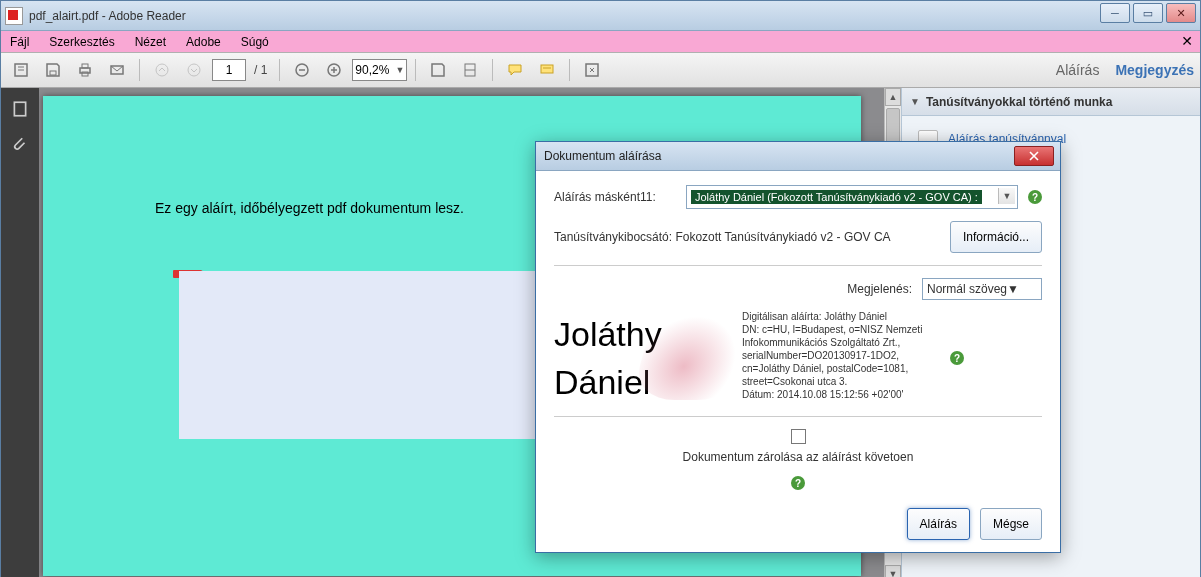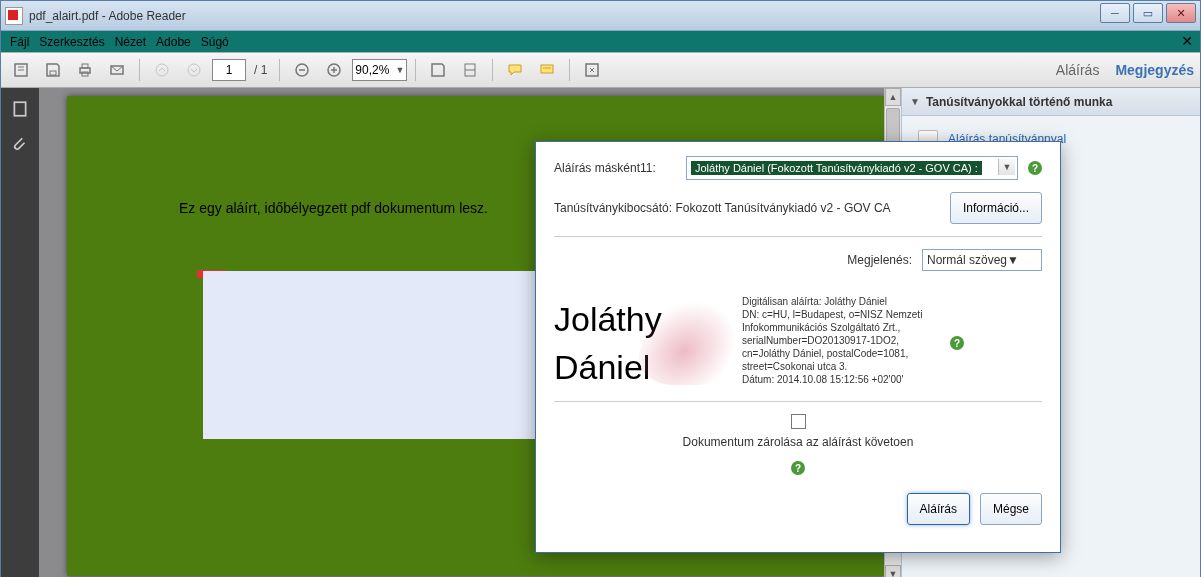--- a/index.html
+++ b/index.html
@@ -4,39 +4,39 @@
 <style>
 html,body{margin:0;padding:0;width:1201px;height:577px;font-family:"Segoe UI",Tahoma,sans-serif;font-size:12px;overflow:hidden;background:#d7e4f2;}
 .window{position:relative;width:1201px;height:577px;border:1px solid #5a7ea3;box-sizing:border-box;background:#f2f2f2;}
 .titlebar{height:29px;background:linear-gradient(#d7e4f2,#b8cde2);display:flex;align-items:center;padding:0 4px;border-bottom:1px solid #8aa6c1;}
 .titlebar .appicon{width:16px;height:16px;margin-right:6px;display:inline-block;background:#fff;border:1px solid #999;position:relative;}
 .titlebar .appicon:before{content:"";position:absolute;left:2px;top:2px;width:10px;height:10px;background:#d22;}
 .titlebar .title{font-size:12px;color:#333;}
 .winbtns{position:absolute;right:4px;top:2px;display:flex;gap:3px;}
 .winbtn{width:28px;height:18px;border:1px solid #5a7ea3;border-radius:2px;background:linear-gradient(#e8f0fa,#cddceb);display:flex;align-items:center;justify-content:center;font-size:11px;color:#3a5577;cursor:pointer;}
 .winbtn.close{background:linear-gradient(#f7bdbd,#e38a8a);color:#5a1a1a;}
-.menubar{height:21px;background:#0f766e;display:flex;align-items:center;padding:0 4px;border-bottom:1px solid #b0b0b0;position:relative;}
+.menubar{height:21px;background:#f9a8d4;display:flex;align-items:center;padding:0 4px;gap:10px;border-bottom:1px solid #b0b0b0;position:relative;}
 .menubar .mitem{padding:2px 5px;cursor:pointer;}
 .menubar .mclose{position:absolute;right:6px;top:3px;width:14px;height:14px;display:flex;align-items:center;justify-content:center;font-size:14px;cursor:pointer;}
 .toolbar{height:34px;background:linear-gradient(#f5f5f5,#e1e1e1);border-bottom:1px solid #aaa;display:flex;align-items:center;padding:0 6px;gap:4px;}
 .tbtn{width:26px;height:26px;border:1px solid transparent;border-radius:3px;display:flex;align-items:center;justify-content:center;cursor:pointer;color:#555;}
 .tbtn svg{width:16px;height:16px;}
 .sep{width:1px;height:22px;background:#bbb;margin:0 4px;}
 .pageinput{width:28px;height:18px;border:1px solid #888;text-align:center;font-size:12px;}
 .pgof{font-size:12px;color:#444;margin:0 4px;}
 .zoomsel{height:20px;border:1px solid #888;font-size:12px;padding:0 2px;background:#fff;display:flex;align-items:center;}
 .zoomsel .arrow{margin-left:6px;font-size:9px;color:#555;}
 .toolbar .spacer{flex:1;}
 .siglink{font-size:14px;color:#666;margin-right:12px;cursor:pointer;}
 .commlink{font-size:14px;color:#3b72b5;font-weight:bold;cursor:pointer;}
 .bodyarea{display:flex;height:491px;}
 .leftstrip{width:38px;background:#3d3d3d;display:flex;flex-direction:column;align-items:center;padding-top:10px;gap:14px;}
 .leftstrip .lbtn{width:22px;height:22px;display:flex;align-items:center;justify-content:center;cursor:pointer;color:#ccc;}
 .docarea{flex:1;background:#8b8b8e;position:relative;overflow:hidden;}
-.page{position:absolute;left:28px;top:8px;width:818px;height:480px;background:#4d7c0f;box-shadow:0 0 6px rgba(0,0,0,.5);padding:0;}
+.page{position:absolute;left:4px;top:8px;width:818px;height:480px;background:#5eead4;box-shadow:0 0 6px rgba(0,0,0,.5);padding:0;}
 .page .ptext{position:absolute;left:112px;top:104px;font-size:14px;color:#000;}
 .sigbox{position:absolute;left:136px;top:175px;width:358px;height:168px;background:#e3e9f8;}
 .sigtag{position:absolute;left:130px;top:174px;width:30px;height:8px;background:#d33;border-radius:1px 3px 3px 1px;}
 .docscroll{position:absolute;right:0;top:0;width:16px;height:100%;background:#e8e8e8;border-left:1px solid #bbb;}
 .docscroll .sbtn{height:16px;background:#ddd;border:1px solid #aaa;display:flex;align-items:center;justify-content:center;font-size:9px;color:#555;}
 .docscroll .strack{height:calc(100% - 32px);position:relative;}
 .docscroll .sthumb{position:absolute;left:1px;top:2px;width:12px;height:160px;background:#c6c6c6;border:1px solid #aaa;border-radius:2px;}
 .rightpanel{width:298px;background:#eef3f8;border-left:1px solid #b5c6d6;display:flex;flex-direction:column;}
 .rphdr{height:27px;background:linear-gradient(#e8edf3,#d6dee8);border-bottom:1px solid #b5c6d6;display:flex;align-items:center;padding:0 8px;font-weight:bold;color:#333;}
 .rphdr .tw{margin-right:6px;font-size:10px;color:#555;}
@@ -54,21 +54,21 @@
 .row{display:flex;align-items:center;margin-bottom:12px;gap:10px;}
 .row.last{justify-content:flex-end;margin-top:18px;}
 .lbl{min-width:122px;}
 .combo{flex:1;height:22px;border:1px solid #8aa6c1;background:#fff;display:flex;align-items:center;padding:0 4px;position:relative;}
 .combo .sel{background:#14532d;color:#fff;padding:1px 4px;font-size:11px;white-space:nowrap;overflow:hidden;}
 .combo .carrow{position:absolute;right:2px;top:2px;width:16px;height:16px;border-left:1px solid #bbb;display:flex;align-items:center;justify-content:center;font-size:9px;color:#555;background:linear-gradient(#f8f8f8,#e4e4e4);}
 .helpdot{width:14px;height:14px;border-radius:50%;background:#4a9a3a;display:flex;align-items:center;justify-content:center;color:#fff;font-size:10px;font-weight:bold;cursor:pointer;flex-shrink:0;}
 .infbtn,.okbtn{height:22px;border:1px solid #8aa6c1;border-radius:3px;background:linear-gradient(#fdfdfd,#e6eef7);padding:15px 12px;cursor:pointer;font-size:12px;display:flex;align-items:center;}
 .okbtn.primary{border-color:#2a64b0;box-shadow:0 0 4px rgba(42,100,176,.5);}
 .hr{height:1px;background:#ccc;margin:6px 0 12px;}
-.approw{display:flex;align-items:center;justify-content:flex-end;gap:10px;margin-bottom:24px;}
+.approw{display:flex;align-items:center;justify-content:flex-end;gap:10px;margin-bottom:10px;}
 .appsel{width:110px;height:20px;border:1px solid #8aa6c1;background:#fff;display:flex;align-items:center;padding:0 4px;position:relative;}
 .appsel .carrow{right:1px;top:1px;}
 .sigprev{display:flex;gap:8px;margin-bottom:10px;align-items:flex-start;}
 .bigname{font-family:Liberation Sans, sans-serif;font-size:34px;line-height:48px;color:#000;white-space:pre-line;}
 .sigprev .bgsig{position:relative;width:180px;height:96px;display:flex;align-items:center;}
 .sigprev .bgsig:before{content:"";position:absolute;right:-18px;top:6px;width:110px;height:84px;background:radial-gradient(circle at 40% 60%,rgba(220,120,140,.5),rgba(220,120,140,0) 60%);transform:skewX(-15deg);border-radius:40%;}
 .sigdetail{width:200px;font-size:10px;line-height:13px;color:#333;}
 .chkrow{display:flex;align-items:center;gap:6px;margin-top:6px;flex-direction:column;}
 .chk{width:13px;height:13px;border:1px solid #777;background:#fff;}
 </style>
@@ -238,20 +238,28 @@
           </div>
         <div class="rpitem" style="margin-top:56px">
             <span style="width:18px"></span>
             <span>ató)</span>
           </div>
       </div>
     </div>
   </div>
 
   <div class="dialog">
+    <div class="dlg-title">
+      <span>Dokumentum aláírása</span>
+      <div class="dlg-close">
+          <svg viewBox="0 0 10 10">
+            <path d="M1 1l8 8M9 1l-8 8" stroke="#fff" stroke-width="1.6"></path>
+          </svg>
+        </div>
+    </div>
     <div class="dlg-body">
       <div class="row">
         <span class="lbl">Aláírás másként11:</span>
         <div class="combo">
           <span class="sel">Joláthy Dániel (Fokozott Tanúsítványkiadó v2 - GOV CA) :</span>
           <span class="carrow">▼</span>
         </div>
         <span class="helpdot">?</span>
       </div>
       <div class="row">

